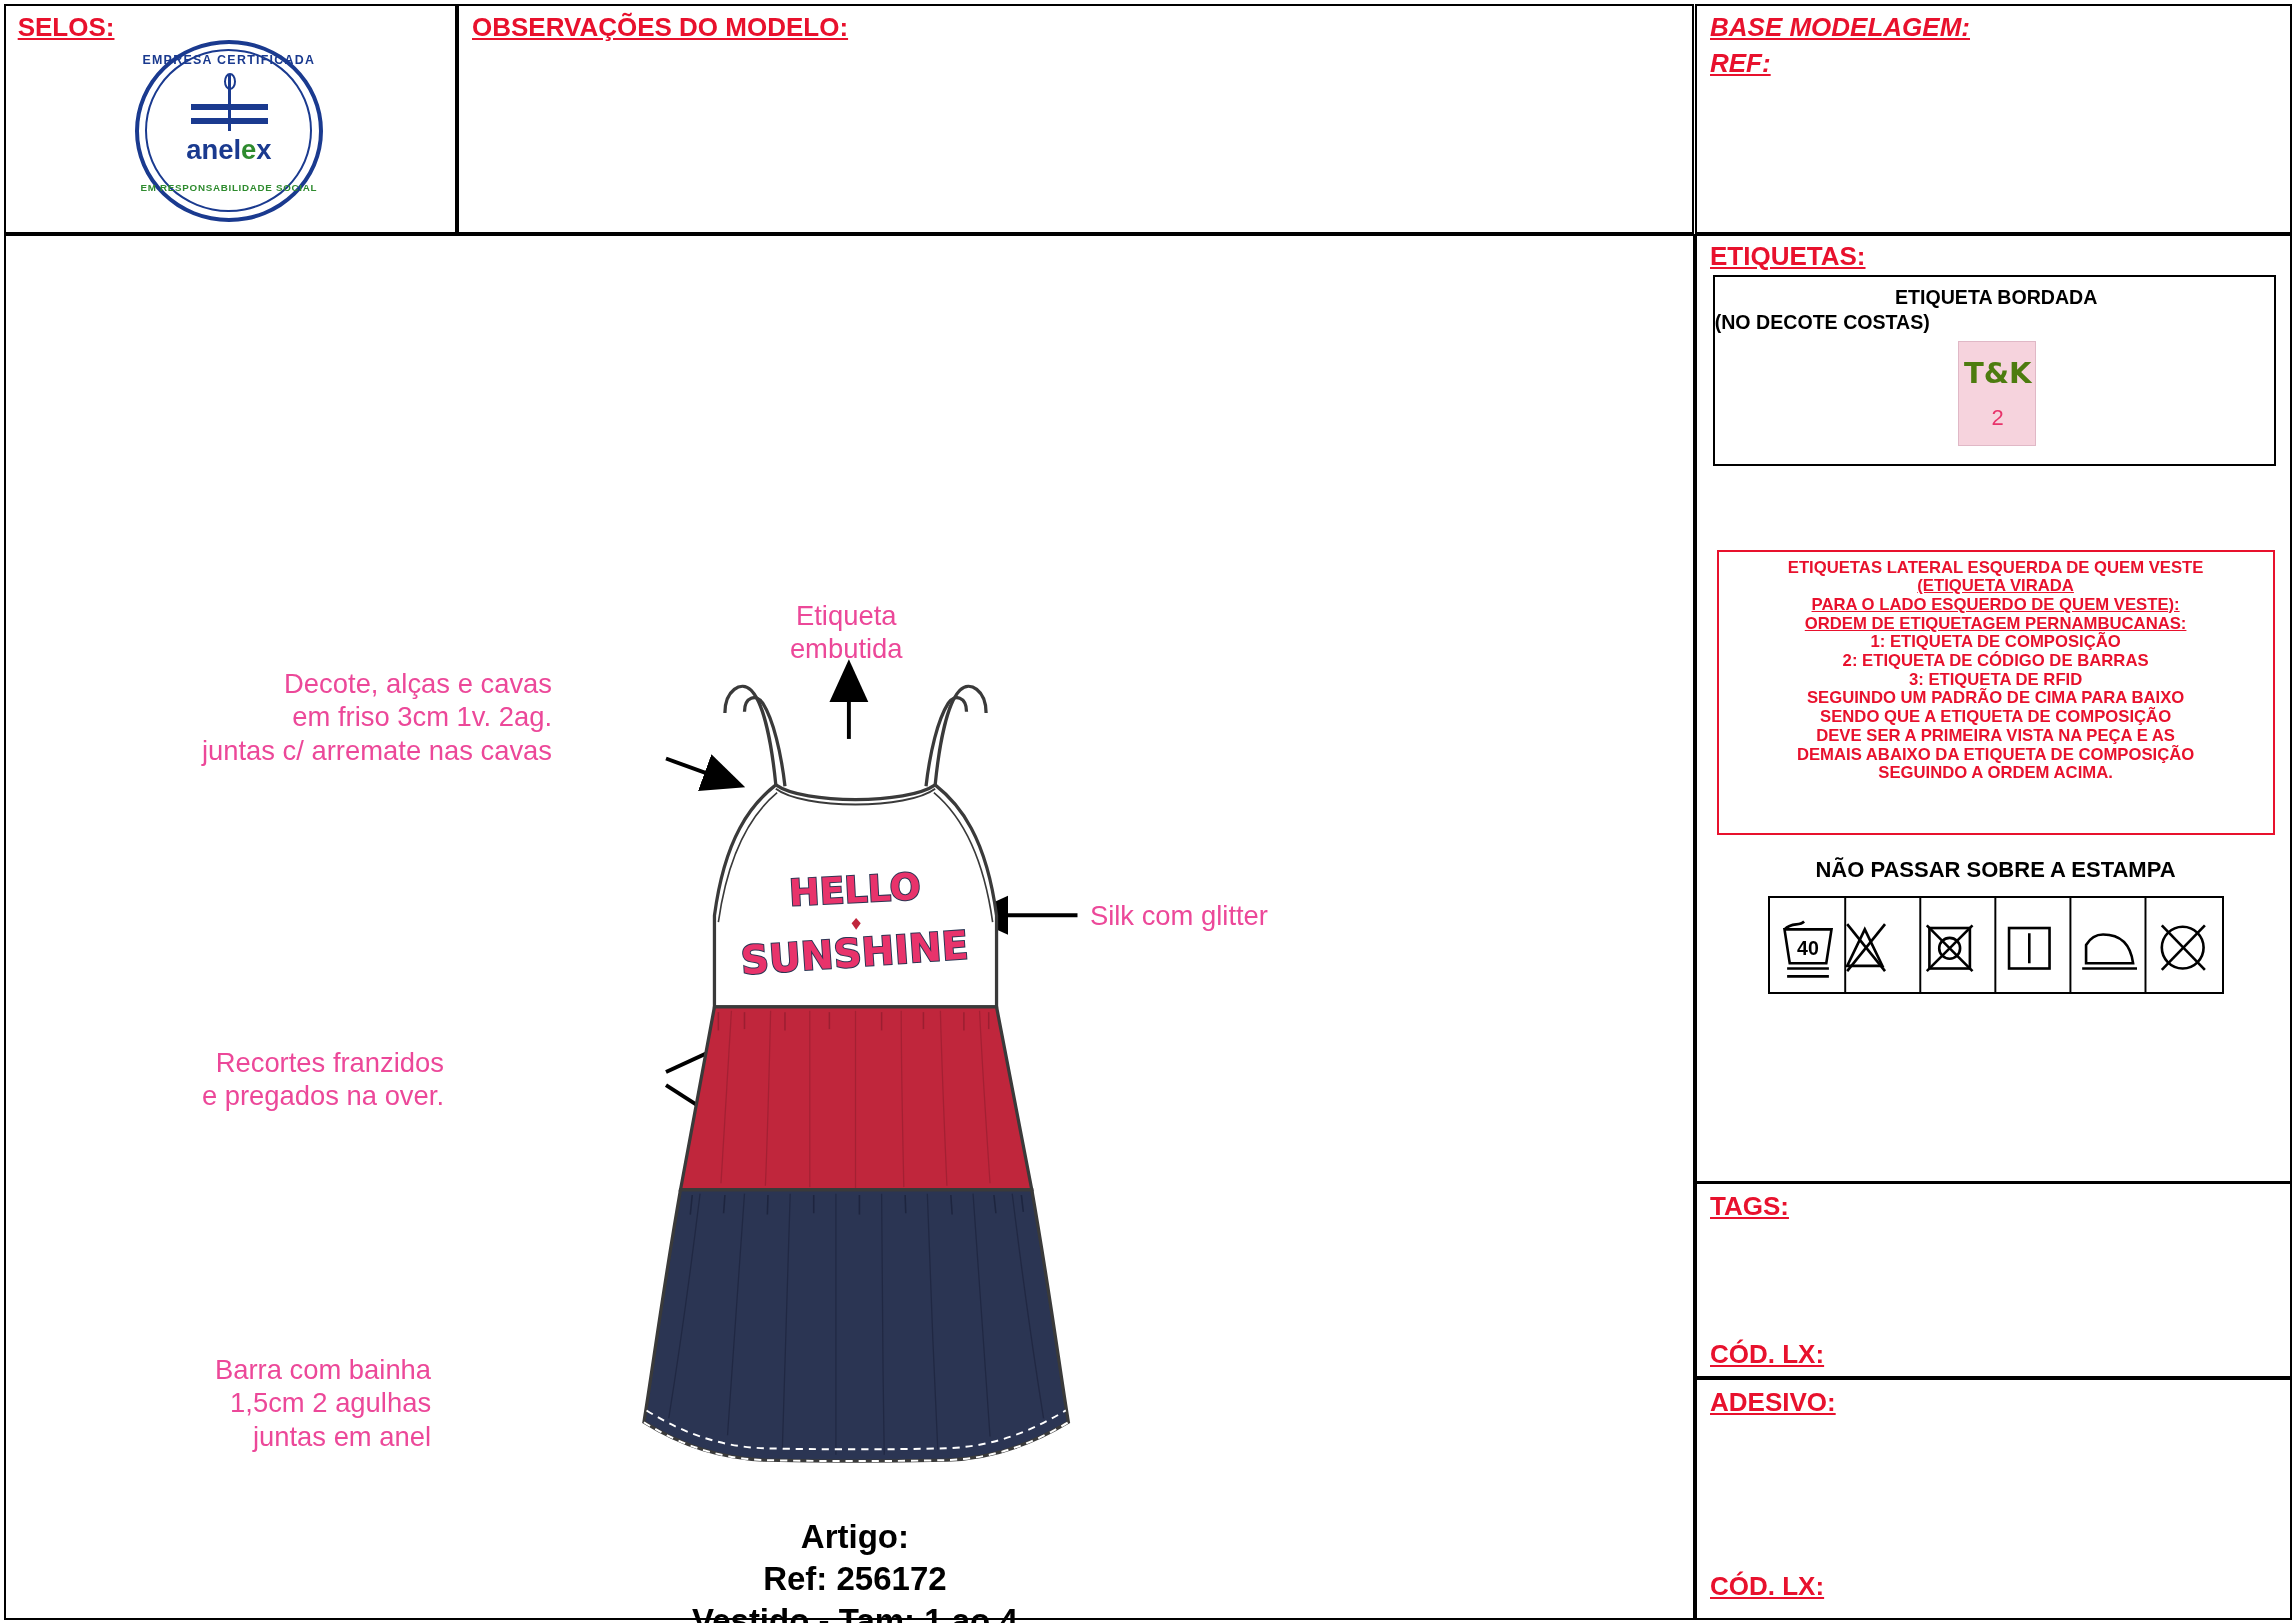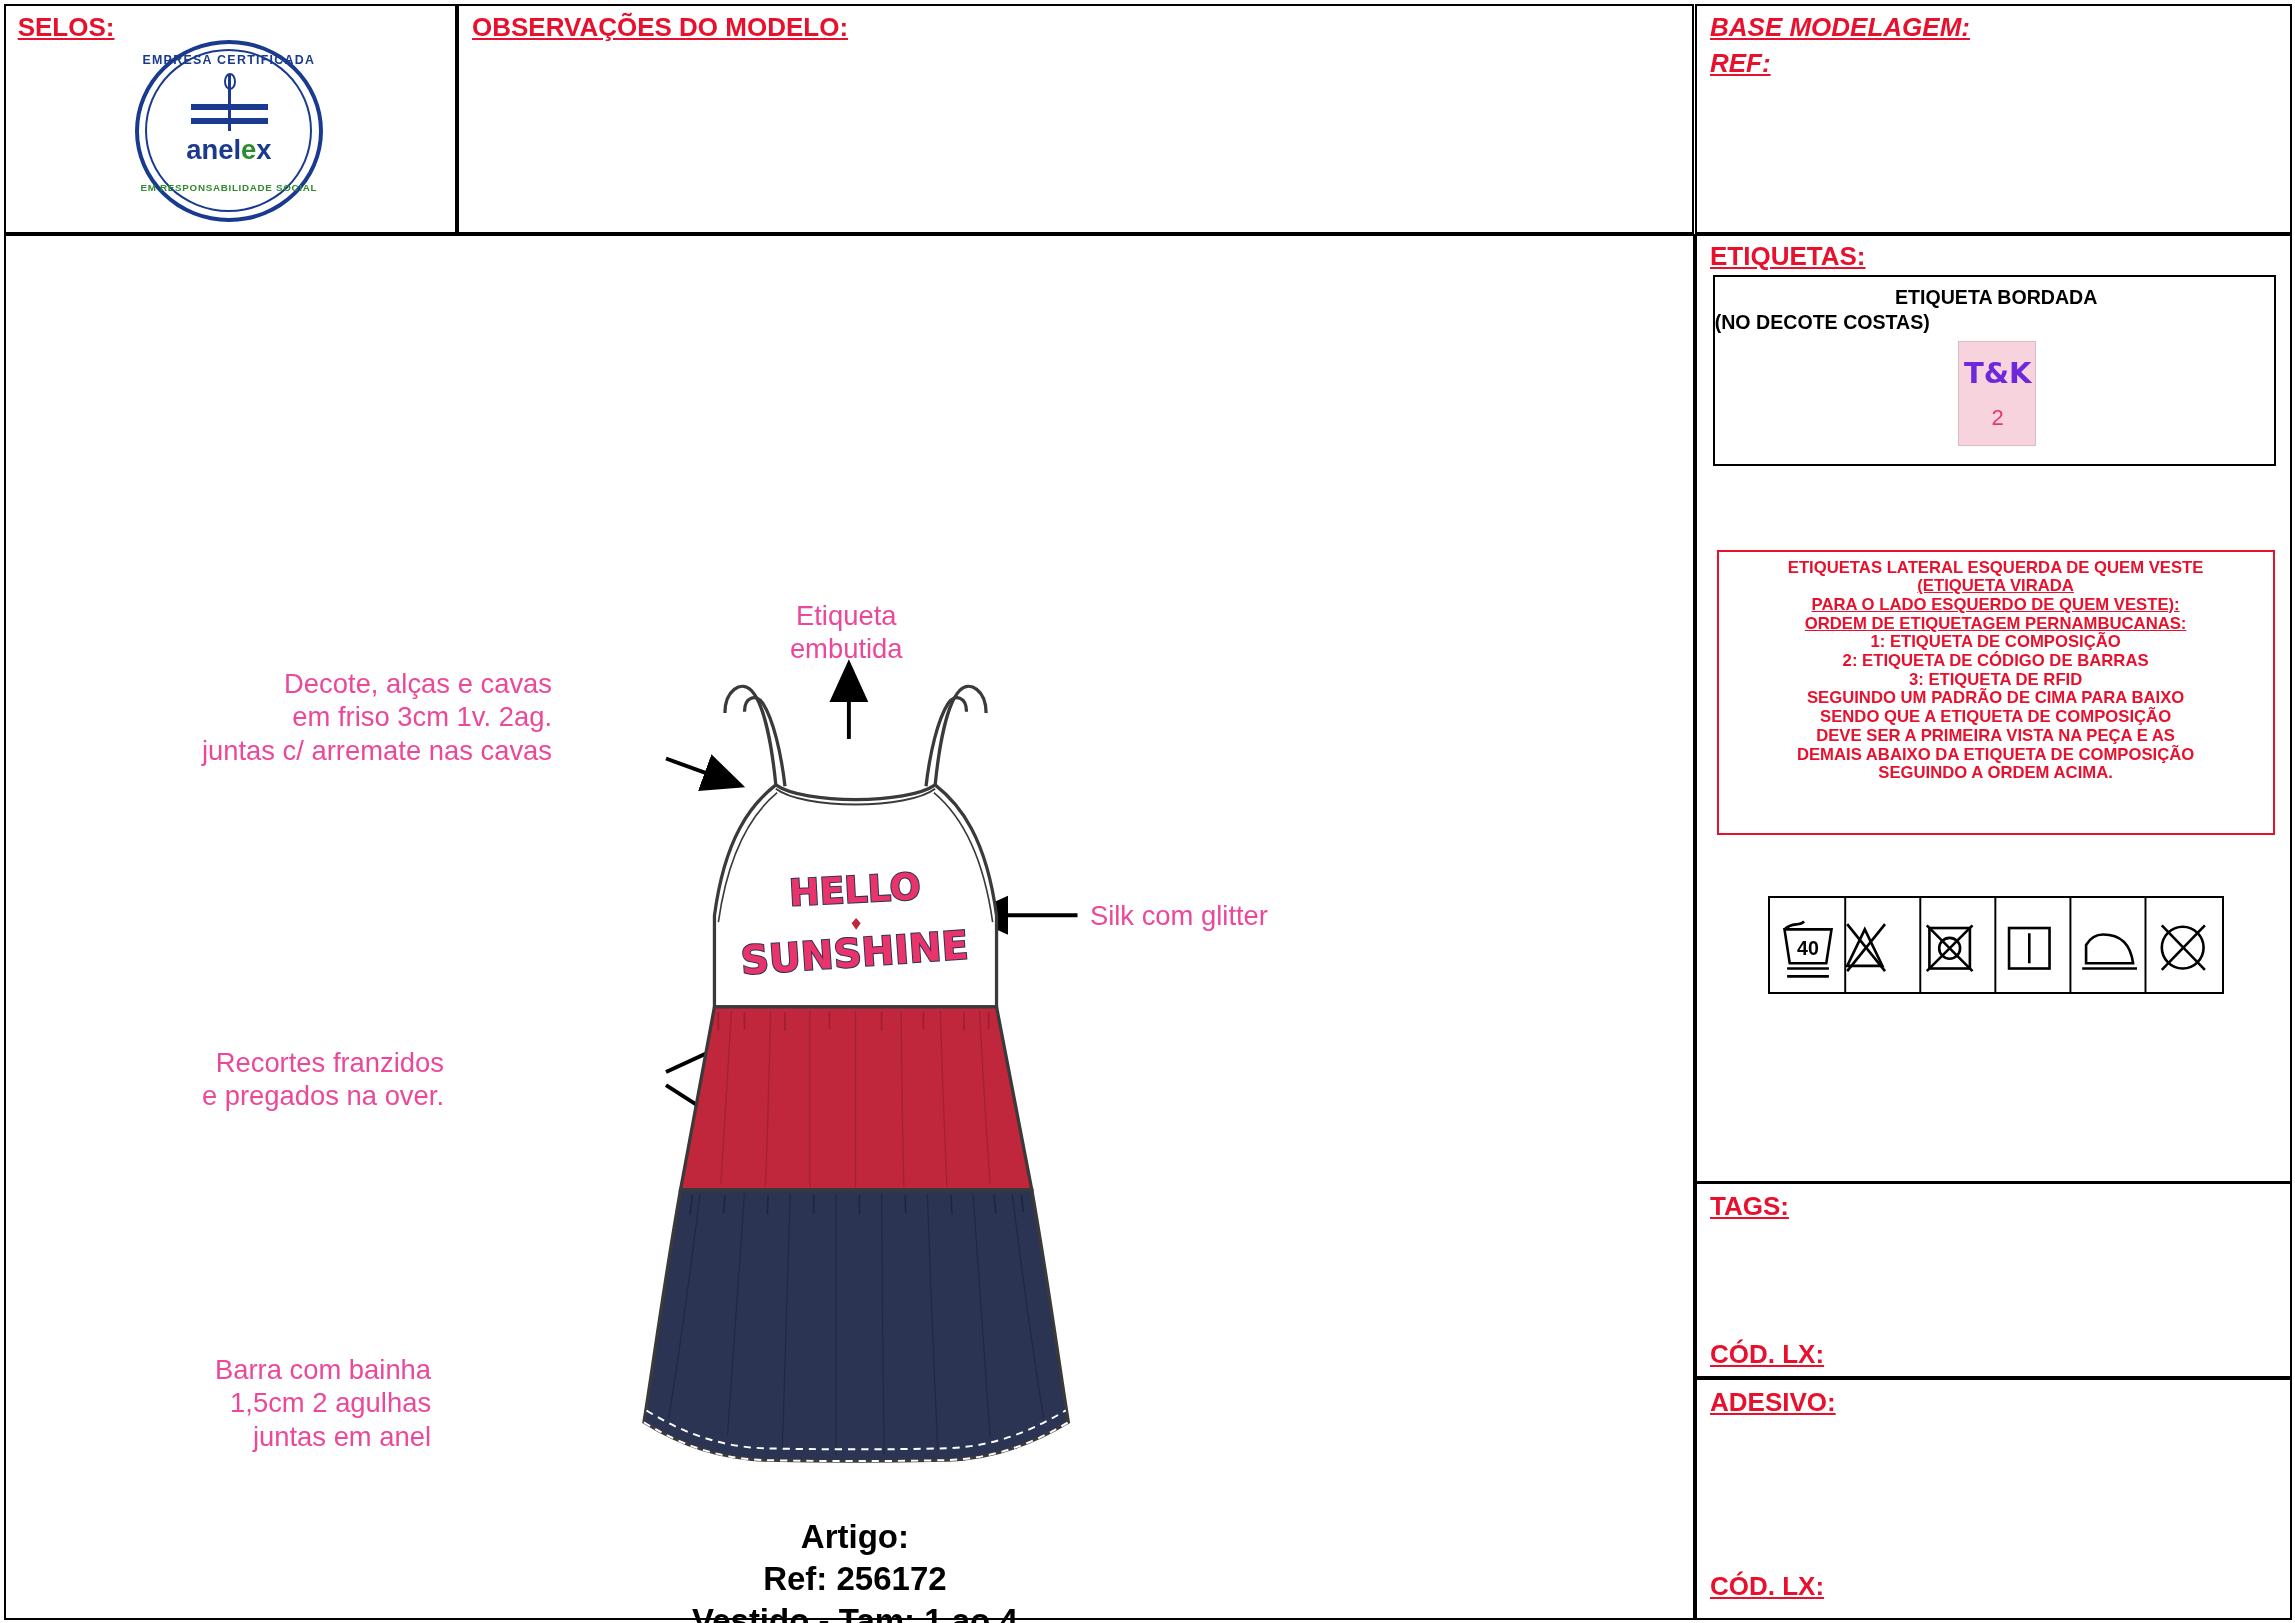--- a/index.html
+++ b/index.html
@@ -102,21 +102,21 @@
   #etq-sub .cap2 {
     position: absolute; left: 0; top: 34px; width: 563px;
     font-size: 19.6px; font-weight: bold; color: #000;
   }
   #tek-label {
     position: absolute; left: 243px; top: 64px; width: 78px; height: 105px;
     background: #f6d3dd; border: 0.7px solid #e0b8c6;
   }
   #tek-label .tek {
     position: absolute; left: 0; top: 14.4px; width: 78px; text-align: center;
-    font-size: 29px; font-weight: bold; color: #6d28d9;
+    font-size: 29px; font-weight: bold; color: #4d7c0f;
     font-family: "DejaVu Sans", sans-serif;
   }
   #tek-label .sz {
     position: absolute; left: 0; top: 63px; width: 78px; text-align: center;
     font-size: 22px; color: #e8336b;
   }
 
   #info-comp {
     position: absolute; left: 15.7px; top: 236px; width: 563px;
     text-align: center;
@@ -347,20 +347,21 @@
       <p>1: ETIQUETA DE COMPOSIÇÃO</p>
       <p>2: ETIQUETA DE CÓDIGO DE BARRAS</p>
       <p>3: ETIQUETA DE RFID</p>
       <p>SEGUINDO UM PADRÃO DE CIMA PARA BAIXO</p>
       <p>SENDO QUE A ETIQUETA DE COMPOSIÇÃO</p>
       <p>DEVE SER A PRIMEIRA VISTA NA PEÇA E AS</p>
       <p>DEMAIS ABAIXO DA ETIQUETA DE COMPOSIÇÃO</p>
       <p>SEGUINDO A ORDEM ACIMA.</p>
     </div>
 
+    <div id="nao-passar">NÃO PASSAR SOBRE A ESTAMPA</div>
 
     <div id="care">
       <svg width="452" height="94" viewBox="0 0 692 144">
 
         <line x1="115" y1="0" x2="115" y2="144" stroke="#000" stroke-width="3"></line>
         <line x1="230" y1="0" x2="230" y2="144" stroke="#000" stroke-width="3"></line>
         <line x1="345" y1="0" x2="345" y2="144" stroke="#000" stroke-width="3"></line>
         <line x1="460" y1="0" x2="460" y2="144" stroke="#000" stroke-width="3"></line>
         <line x1="575" y1="0" x2="575" y2="144" stroke="#000" stroke-width="3"></line>
 

